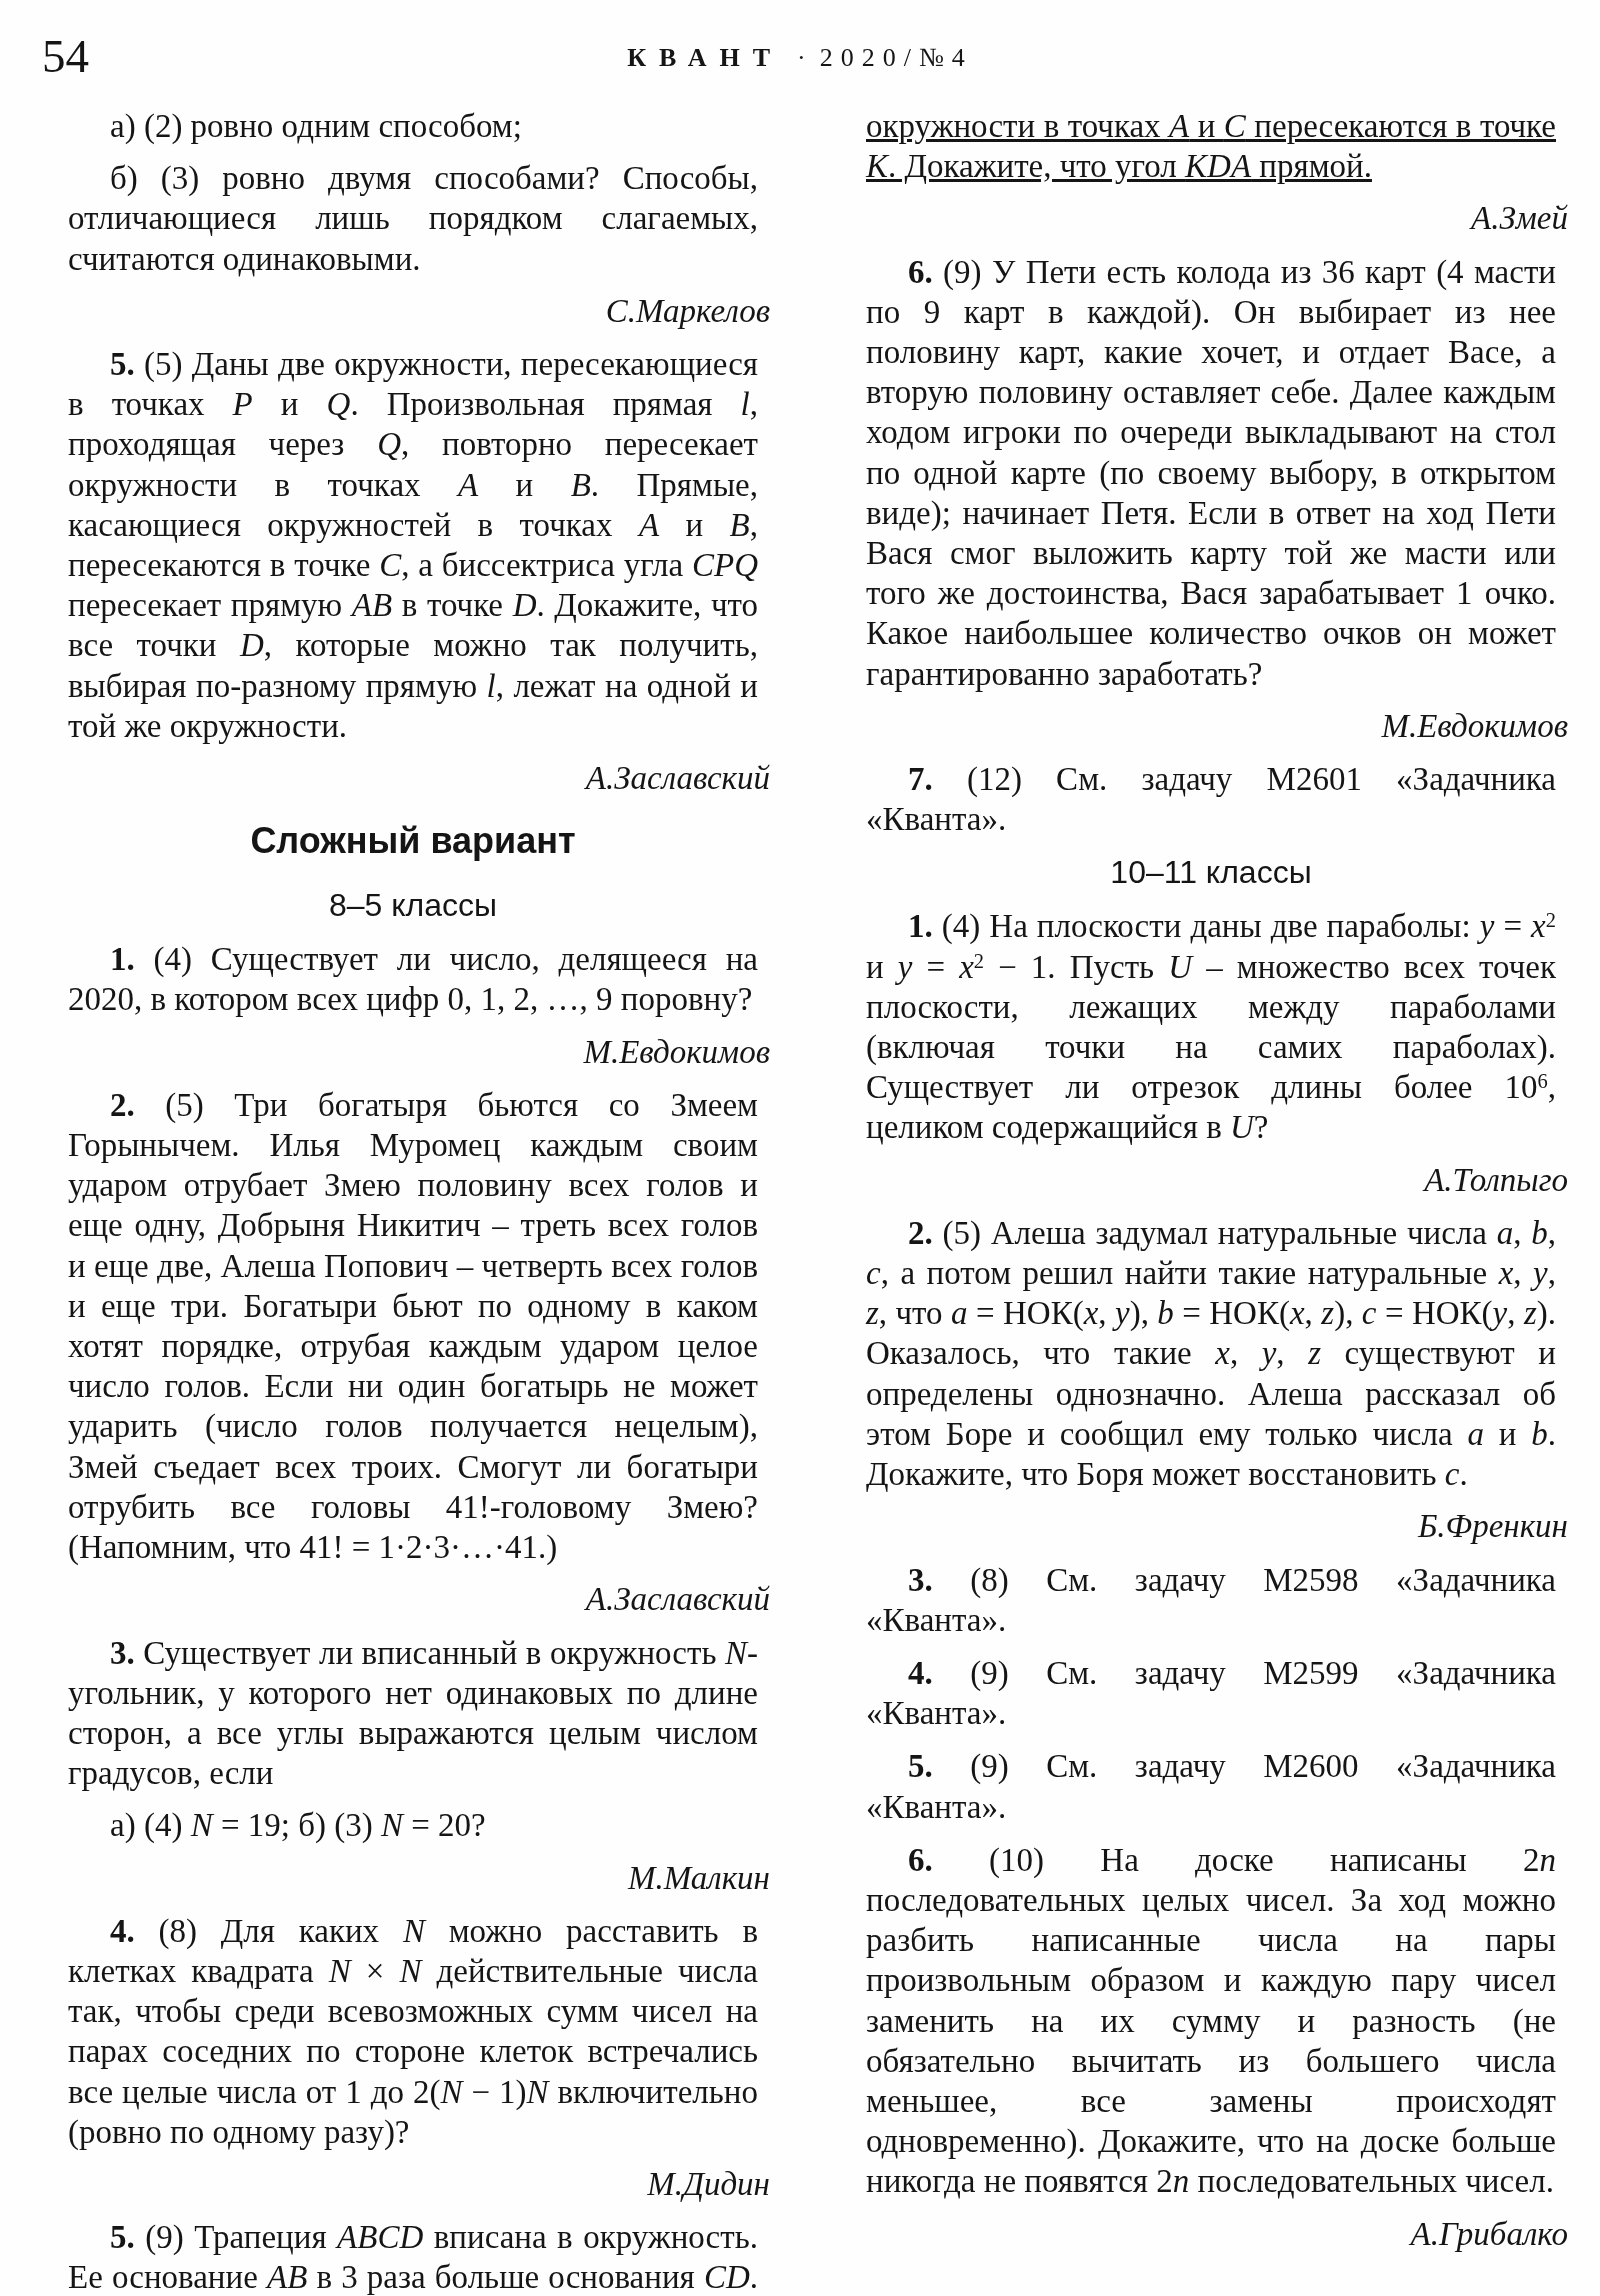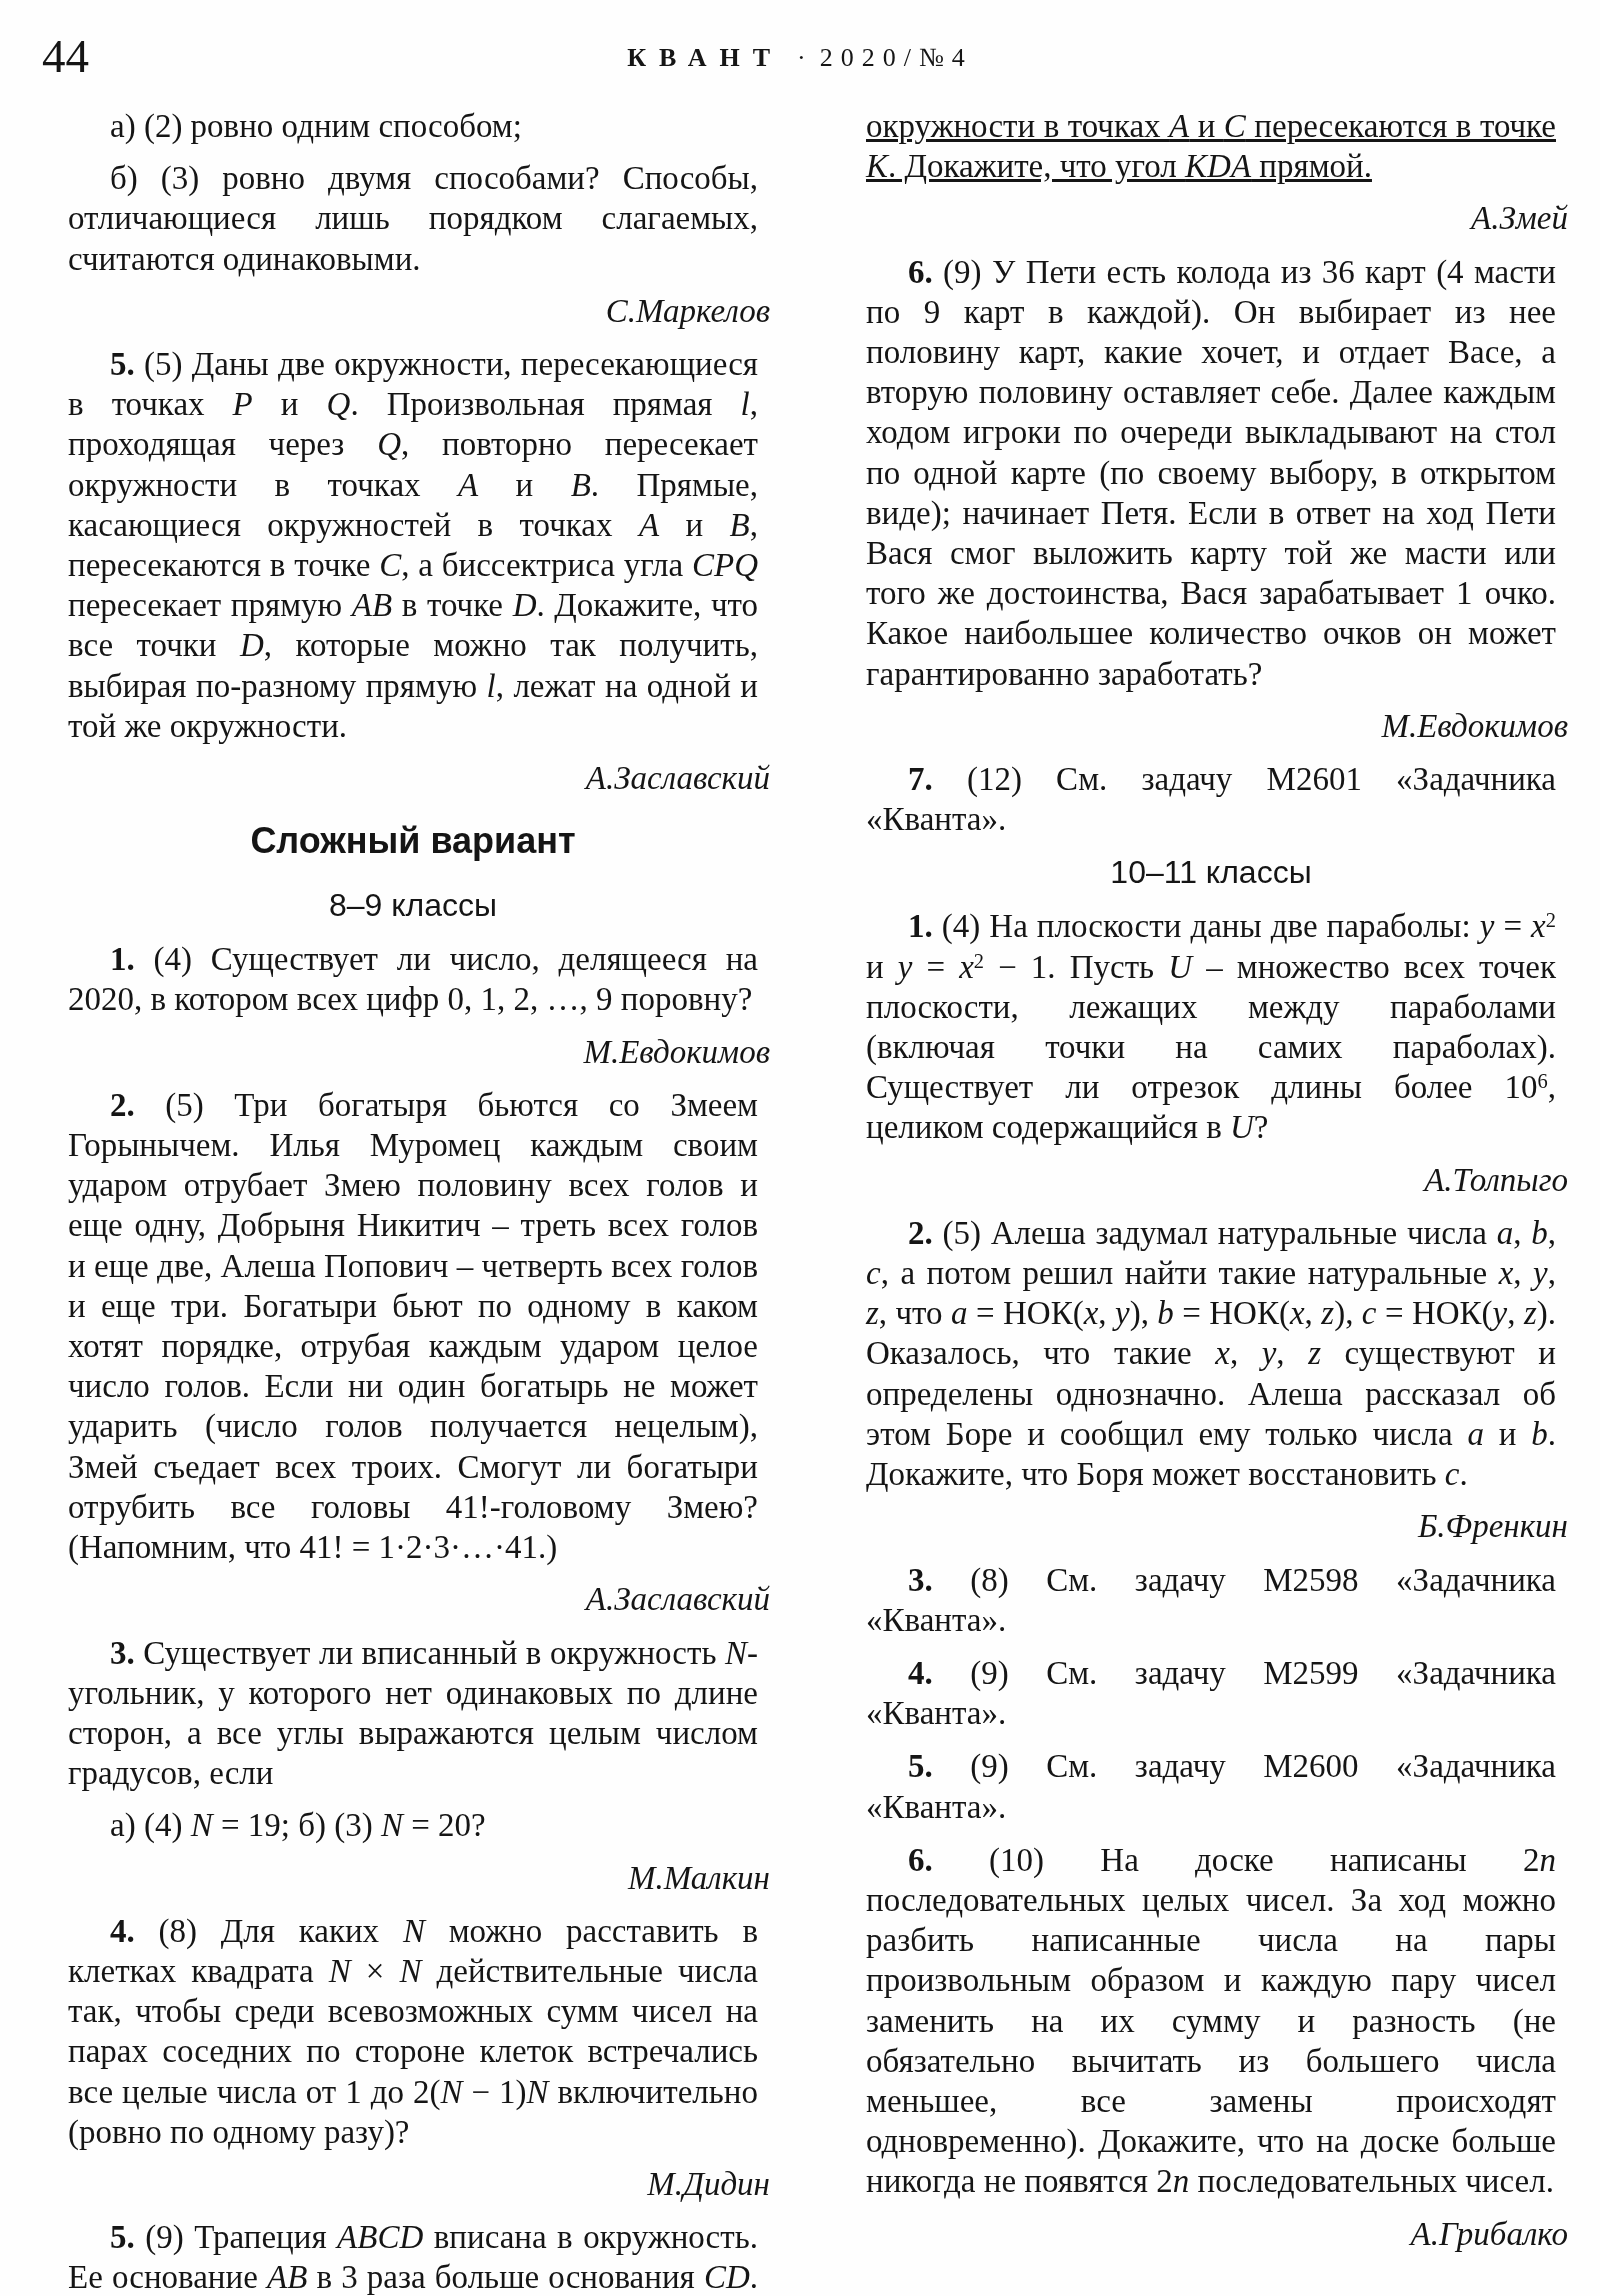--- a/index.html
+++ b/index.html
@@ -54,36 +54,36 @@
   sup { font-size: 0.62em; line-height: 0; vertical-align: 10px; }
   i { font-style: italic; }
   b { font-weight: bold; }
 </style>
 </head>
 <body>
 
 <div class="page">
 
   <div class="page-header">
-    <div class="page-number">44</div>
+    <div class="page-number">54</div>
     <div class="journal-line">
       <span class="journal-name">КВАНТ</span><span class="journal-sep">·</span><span class="journal-issue">2020/№4</span>
     </div>
   </div>
 
   <div class="columns">
 
     <div class="col">
       <p class="para">а) (2) ровно одним способом;</p>
       <p class="para">б) (3) ровно двумя способами? Способы, отличающиеся лишь порядком слагаемых, считаются одинаковыми.</p>
       <p class="author">С.Маркелов</p>
       <p class="para problem"><b>5.</b> (5) Даны две окружности, пересекающиеся в точках <i>P</i> и <i>Q</i>. Произвольная прямая <i>l</i>, проходящая через <i>Q</i>, повторно пересекает окружности в точках <i>A</i> и <i>B</i>. Прямые, касающиеся окружностей в точках <i>A</i> и <i>B</i>, пересекаются в точке <i>C</i>, а биссектриса угла <i>CPQ</i> пересекает прямую <i>AB</i> в точке <i>D</i>. Докажите, что все точки <i>D</i>, которые можно так получить, выбирая по-разному прямую <i>l</i>, лежат на одной и той же окружности.</p>
       <p class="author">А.Заславский</p>
       <p class="heading">Сложный вариант</p>
-      <p class="subheading">8–9 классы</p>
+      <p class="subheading">8–5 классы</p>
       <p class="para problem"><b>1.</b> (4) Существует ли число, делящееся на 2020, в котором всех цифр 0, 1, 2, …, 9 поровну?</p>
       <p class="author">М.Евдокимов</p>
       <p class="para problem"><b>2.</b> (5) Три богатыря бьются со Змеем Горынычем. Илья Муромец каждым своим ударом отрубает Змею половину всех голов и еще одну, Добрыня Никитич – треть всех голов и еще две, Алеша Попович – четверть всех голов и еще три. Богатыри бьют по одному в каком хотят порядке, отрубая каждым ударом целое число голов. Если ни один богатырь не может ударить (число голов получается нецелым), Змей съедает всех троих. Смогут ли богатыри отрубить все головы 41!-головому Змею? (Напомним, что 41! = 1·2·3·…·41.)</p>
       <p class="author">А.Заславский</p>
       <p class="para problem"><b>3.</b> Существует ли вписанный в окружность <i>N</i>-угольник, у которого нет одинаковых по длине сторон, а все углы выражаются целым числом градусов, если</p>
       <p class="para">а) (4) <i>N</i> = 19; б) (3) <i>N</i> = 20?</p>
       <p class="author">М.Малкин</p>
       <p class="para problem"><b>4.</b> (8) Для каких <i>N</i> можно расставить в клетках квадрата <i>N</i> × <i>N</i> действительные числа так, чтобы среди всевозможных сумм чисел на парах соседних по стороне клеток встречались все целые числа от 1 до 2(<i>N</i> − 1)<i>N</i> включительно (ровно по одному разу)?</p>
       <p class="author">М.Дидин</p>
       <p class="para problem"><b>5.</b> (9) Трапеция <i>ABCD</i> вписана в окружность. Ее основание <i>AB</i> в 3 раза больше основания <i>CD</i>. Касательные к описанной</p>

